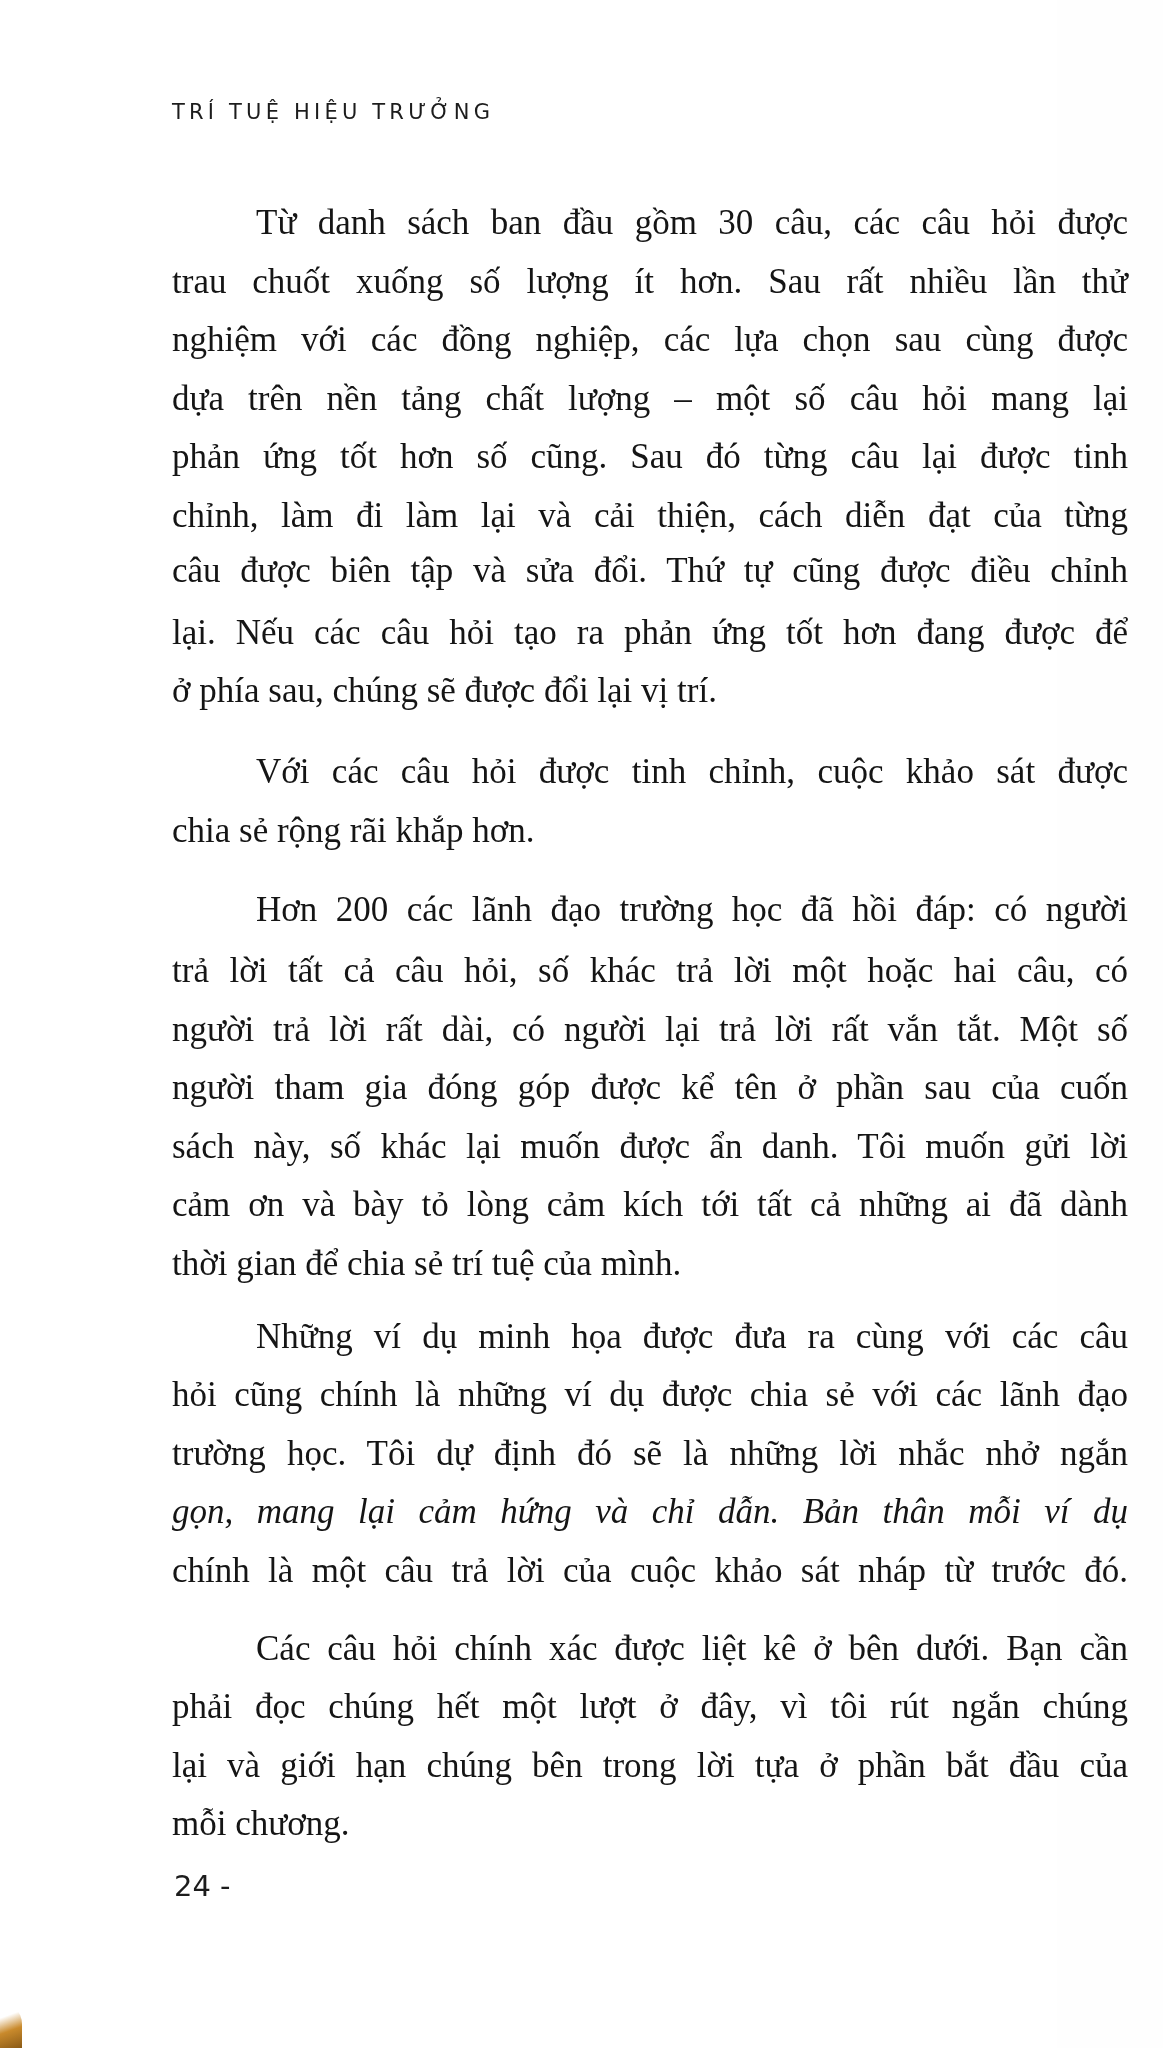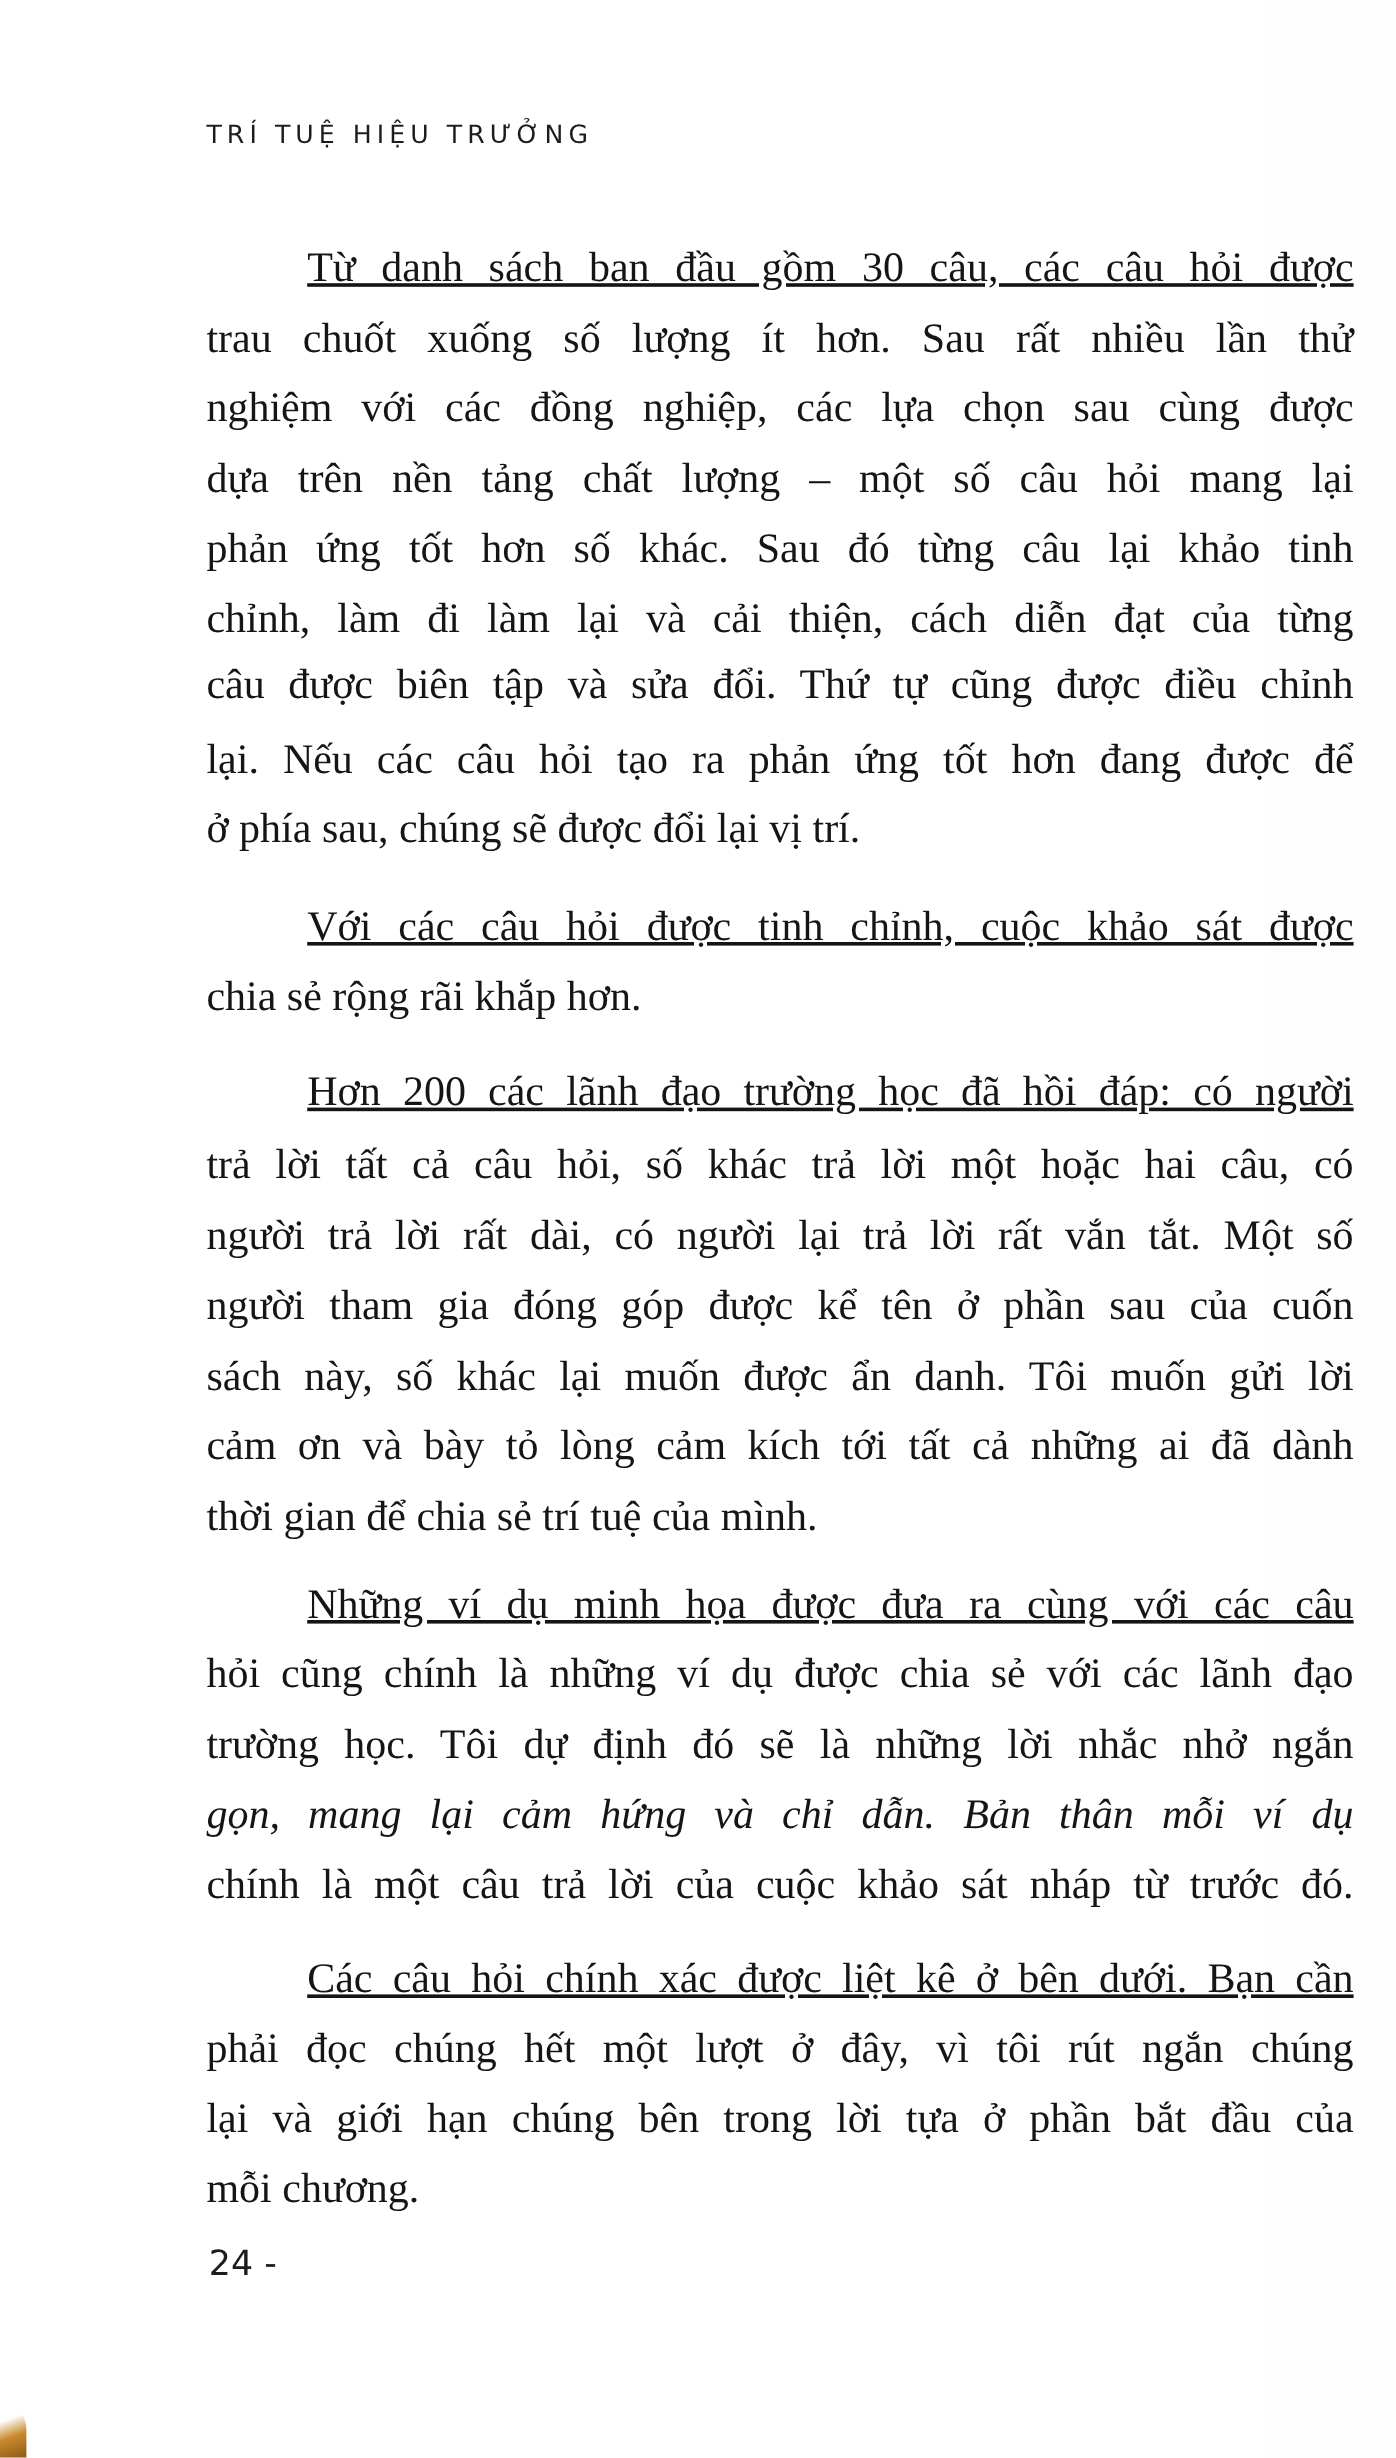--- a/index.html
+++ b/index.html
@@ -49,21 +49,20 @@
     .line.justify {
       width: 956px;
       text-align: justify;
       text-align-last: justify;
     }
     .line.indent {
       left: 84px;
     }
     .line.indent.justify {
       width: 872px;
-      text-decoration: underline;
     }
     .page-number {
       position: absolute;
       left: 174px;
       top: 1869px;
       font-family: "DejaVu Sans", sans-serif;
       font-size: 29px;
       color: #1c1c1c;
       white-space: nowrap;
     }
@@ -84,21 +83,21 @@
 
   <div class="running-header">TRÍ TUỆ HIỆU TRƯỞNG</div>
 
   <div class="body-text" style="top:0;">
 
     <div>
       <div class="line indent justify" style="top:203px;">Từ danh sách ban đầu gồm 30 câu, các câu hỏi được</div>
       <div class="line justify" style="top:262px;">trau chuốt xuống số lượng ít hơn. Sau rất nhiều lần thử</div>
       <div class="line justify" style="top:320px;">nghiệm với các đồng nghiệp, các lựa chọn sau cùng được</div>
       <div class="line justify" style="top:379px;">dựa trên nền tảng chất lượng – một số câu hỏi mang lại</div>
-      <div class="line justify" style="top:437px;">phản ứng tốt hơn số khác. Sau đó từng câu lại khảo tinh</div>
+      <div class="line justify" style="top:437px;">phản ứng tốt hơn số cũng. Sau đó từng câu lại được tinh</div>
       <div class="line justify" style="top:496px;">chỉnh, làm đi làm lại và cải thiện, cách diễn đạt của từng</div>
       <div class="line justify" style="top:551px;">câu được biên tập và sửa đổi. Thứ tự cũng được điều chỉnh</div>
       <div class="line justify" style="top:613px;">lại. Nếu các câu hỏi tạo ra phản ứng tốt hơn đang được để</div>
       <div class="line" style="top:671px;text-align:center;">ở phía sau, chúng sẽ được đổi lại vị trí.</div>
     </div>
 
     <div>
       <div class="line indent justify" style="top:752px;">Với các câu hỏi được tinh chỉnh, cuộc khảo sát được</div>
       <div class="line" style="top:811px;">chia sẻ rộng rãi khắp hơn.</div>
     </div>

